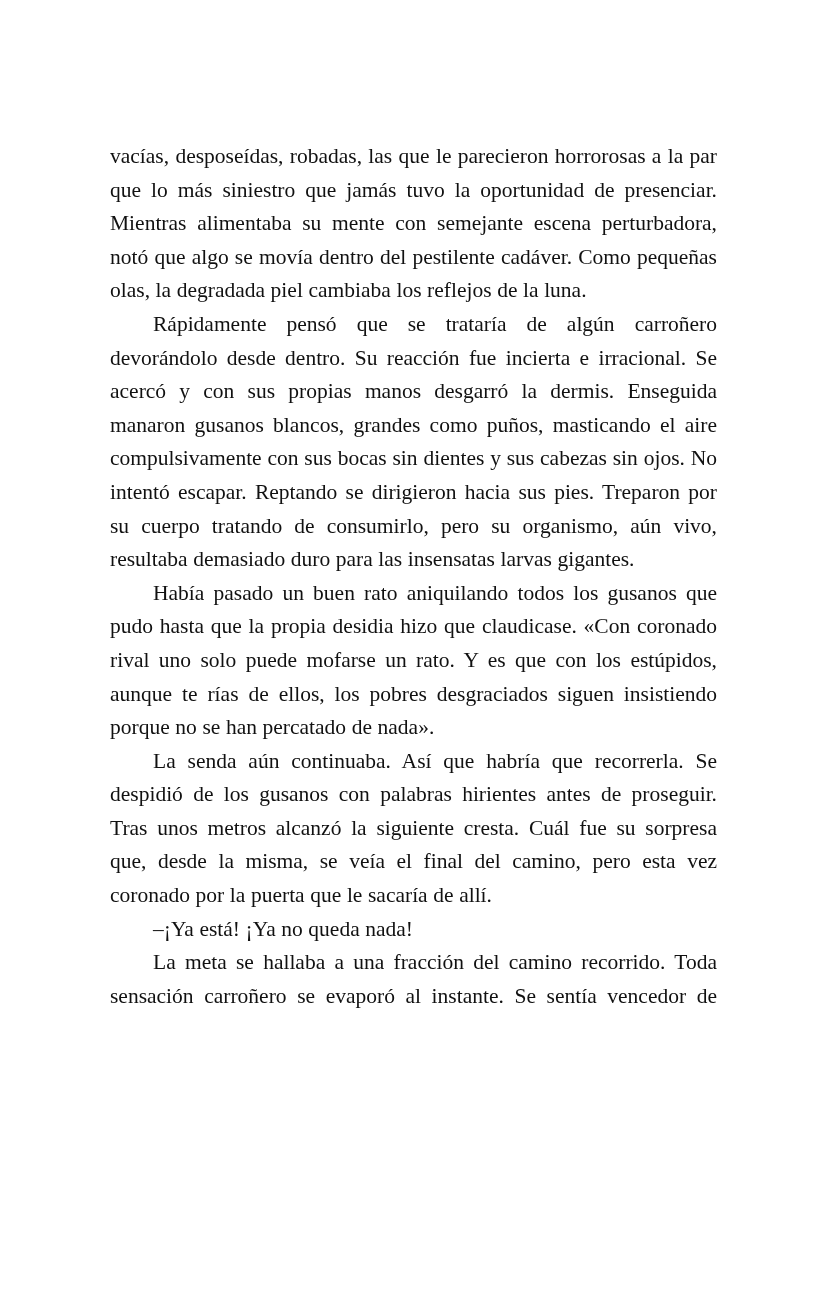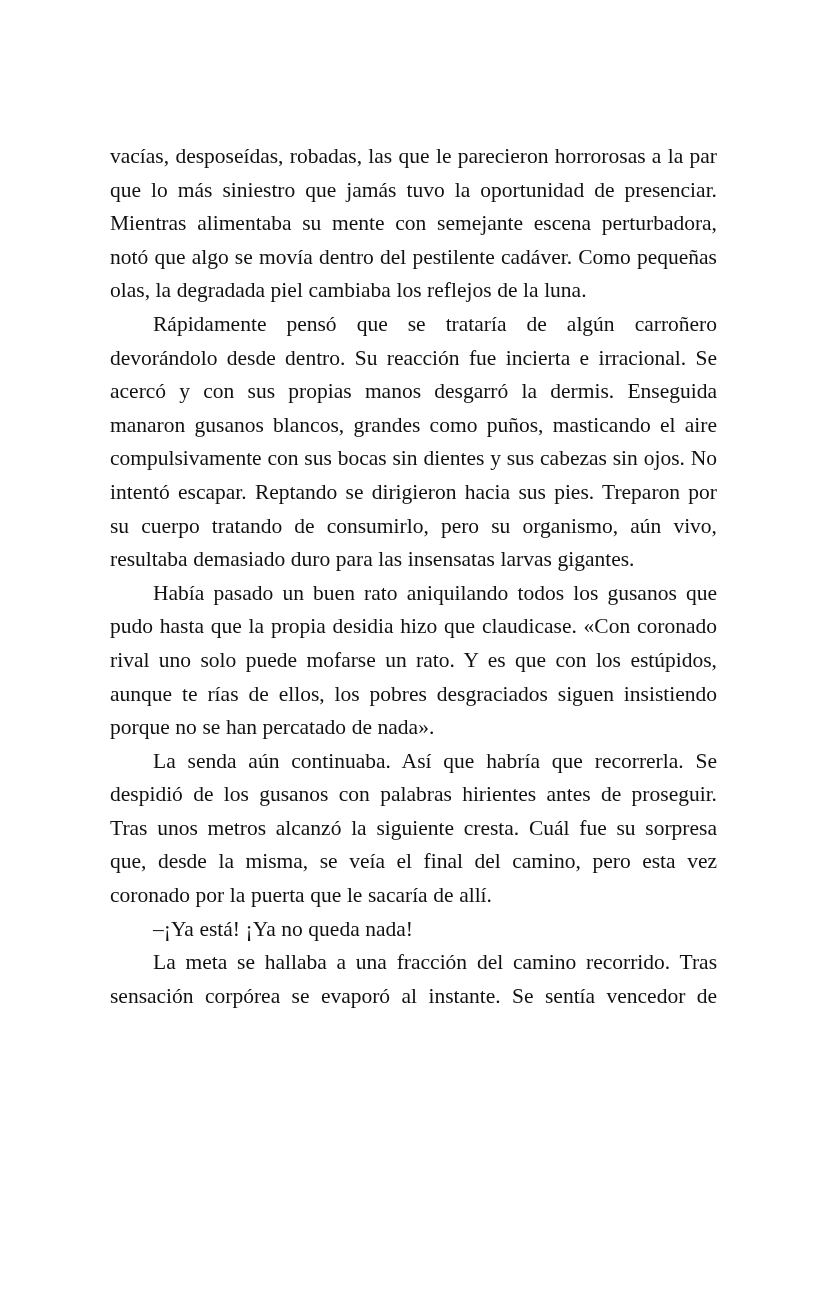--- a/index.html
+++ b/index.html
@@ -71,17 +71,17 @@
     <p class="para continued">vacías, desposeídas, robadas, las que le parecieron horrorosas a la par que lo más siniestro que jamás tuvo la oportunidad de presenciar. Mientras alimentaba su mente con semejante escena perturbadora, notó que algo se movía dentro del pestilente cadáver. Como pequeñas olas, la degradada piel cambiaba los reflejos de la luna.</p>
 
     <p class="para">Rápidamente pensó que se trataría de algún carroñero devorándolo desde dentro. Su reacción fue incierta e irracional. Se acercó y con sus propias manos desgarró la dermis. Enseguida manaron gusanos blancos, grandes como puños, masticando el aire compulsivamente con sus bocas sin dientes y sus cabezas sin ojos. No intentó escapar. Reptando se dirigieron hacia sus pies. Treparon por su cuerpo tratando de consumirlo, pero su organismo, aún vivo, resultaba demasiado duro para las insensatas larvas gigantes.</p>
 
     <p class="para">Había pasado un buen rato aniquilando todos los gusanos que pudo hasta que la propia desidia hizo que claudicase. «Con coronado rival uno solo puede mofarse un rato. Y es que con los estúpidos, aunque te rías de ellos, los pobres desgraciados siguen insistiendo porque no se han percatado de nada».</p>
 
     <p class="para">La senda aún continuaba. Así que habría que recorrerla. Se despidió de los gusanos con palabras hirientes antes de proseguir. Tras unos metros alcanzó la siguiente cresta. Cuál fue su sorpresa que, desde la misma, se veía el final del camino, pero esta vez coronado por la puerta que le sacaría de allí.</p>
 
     <p class="para dialogue">–¡Ya está!  ¡Ya no queda nada!</p>
 
-    <p class="para last">La meta se hallaba a una fracción del camino recorrido. Tras sensación corpórea se evaporó al instante. Se sentía vencedor de</p>
+    <p class="para last">La meta se hallaba a una fracción del camino recorrido. Toda sensación carroñero se evaporó al instante. Se sentía vencedor de</p>
 
   </div>
 
 </div>
 
 </body></html>

